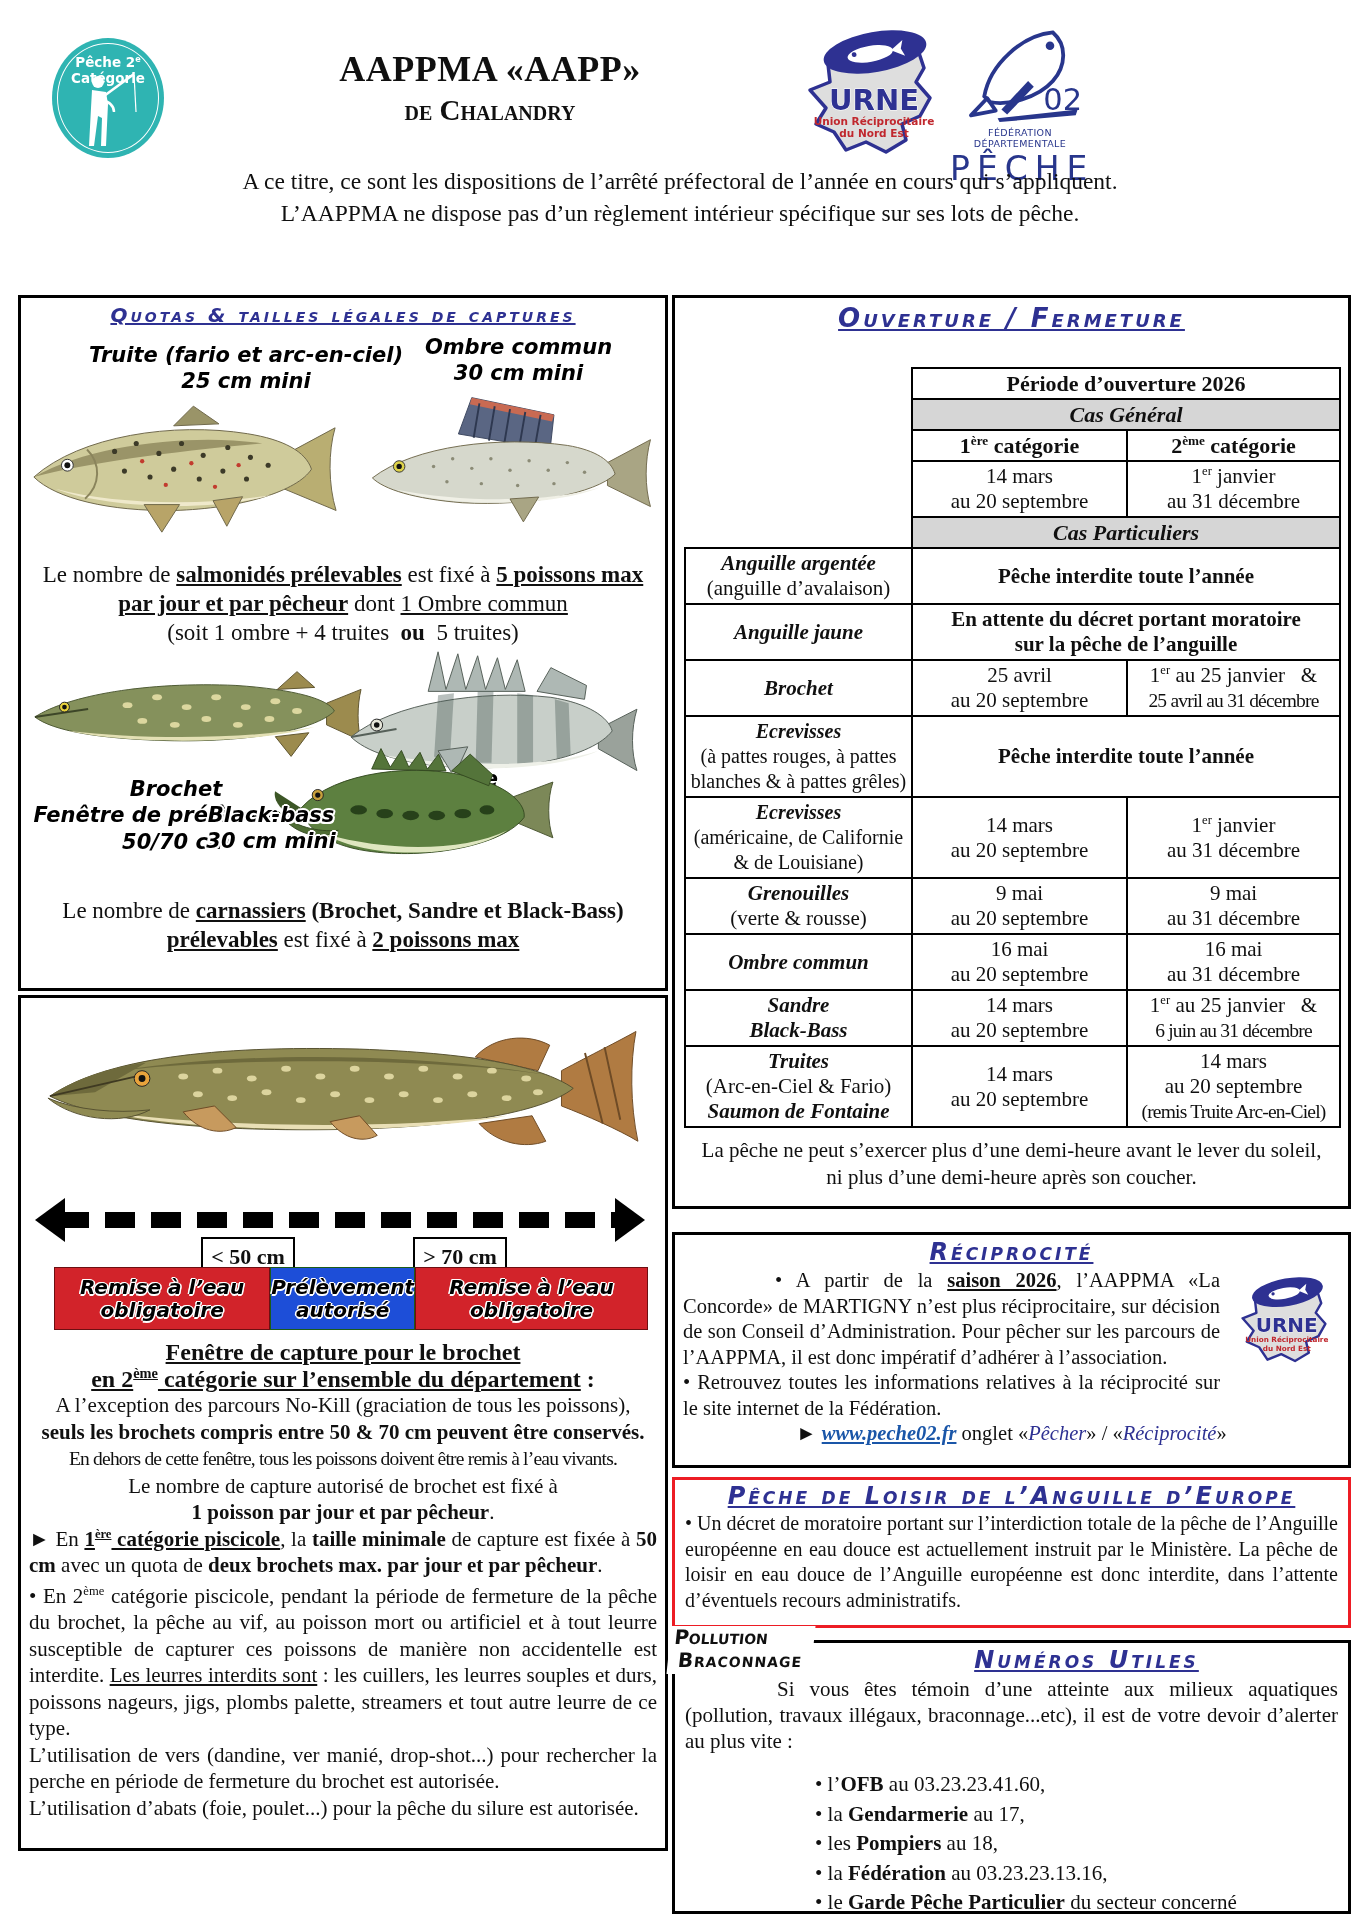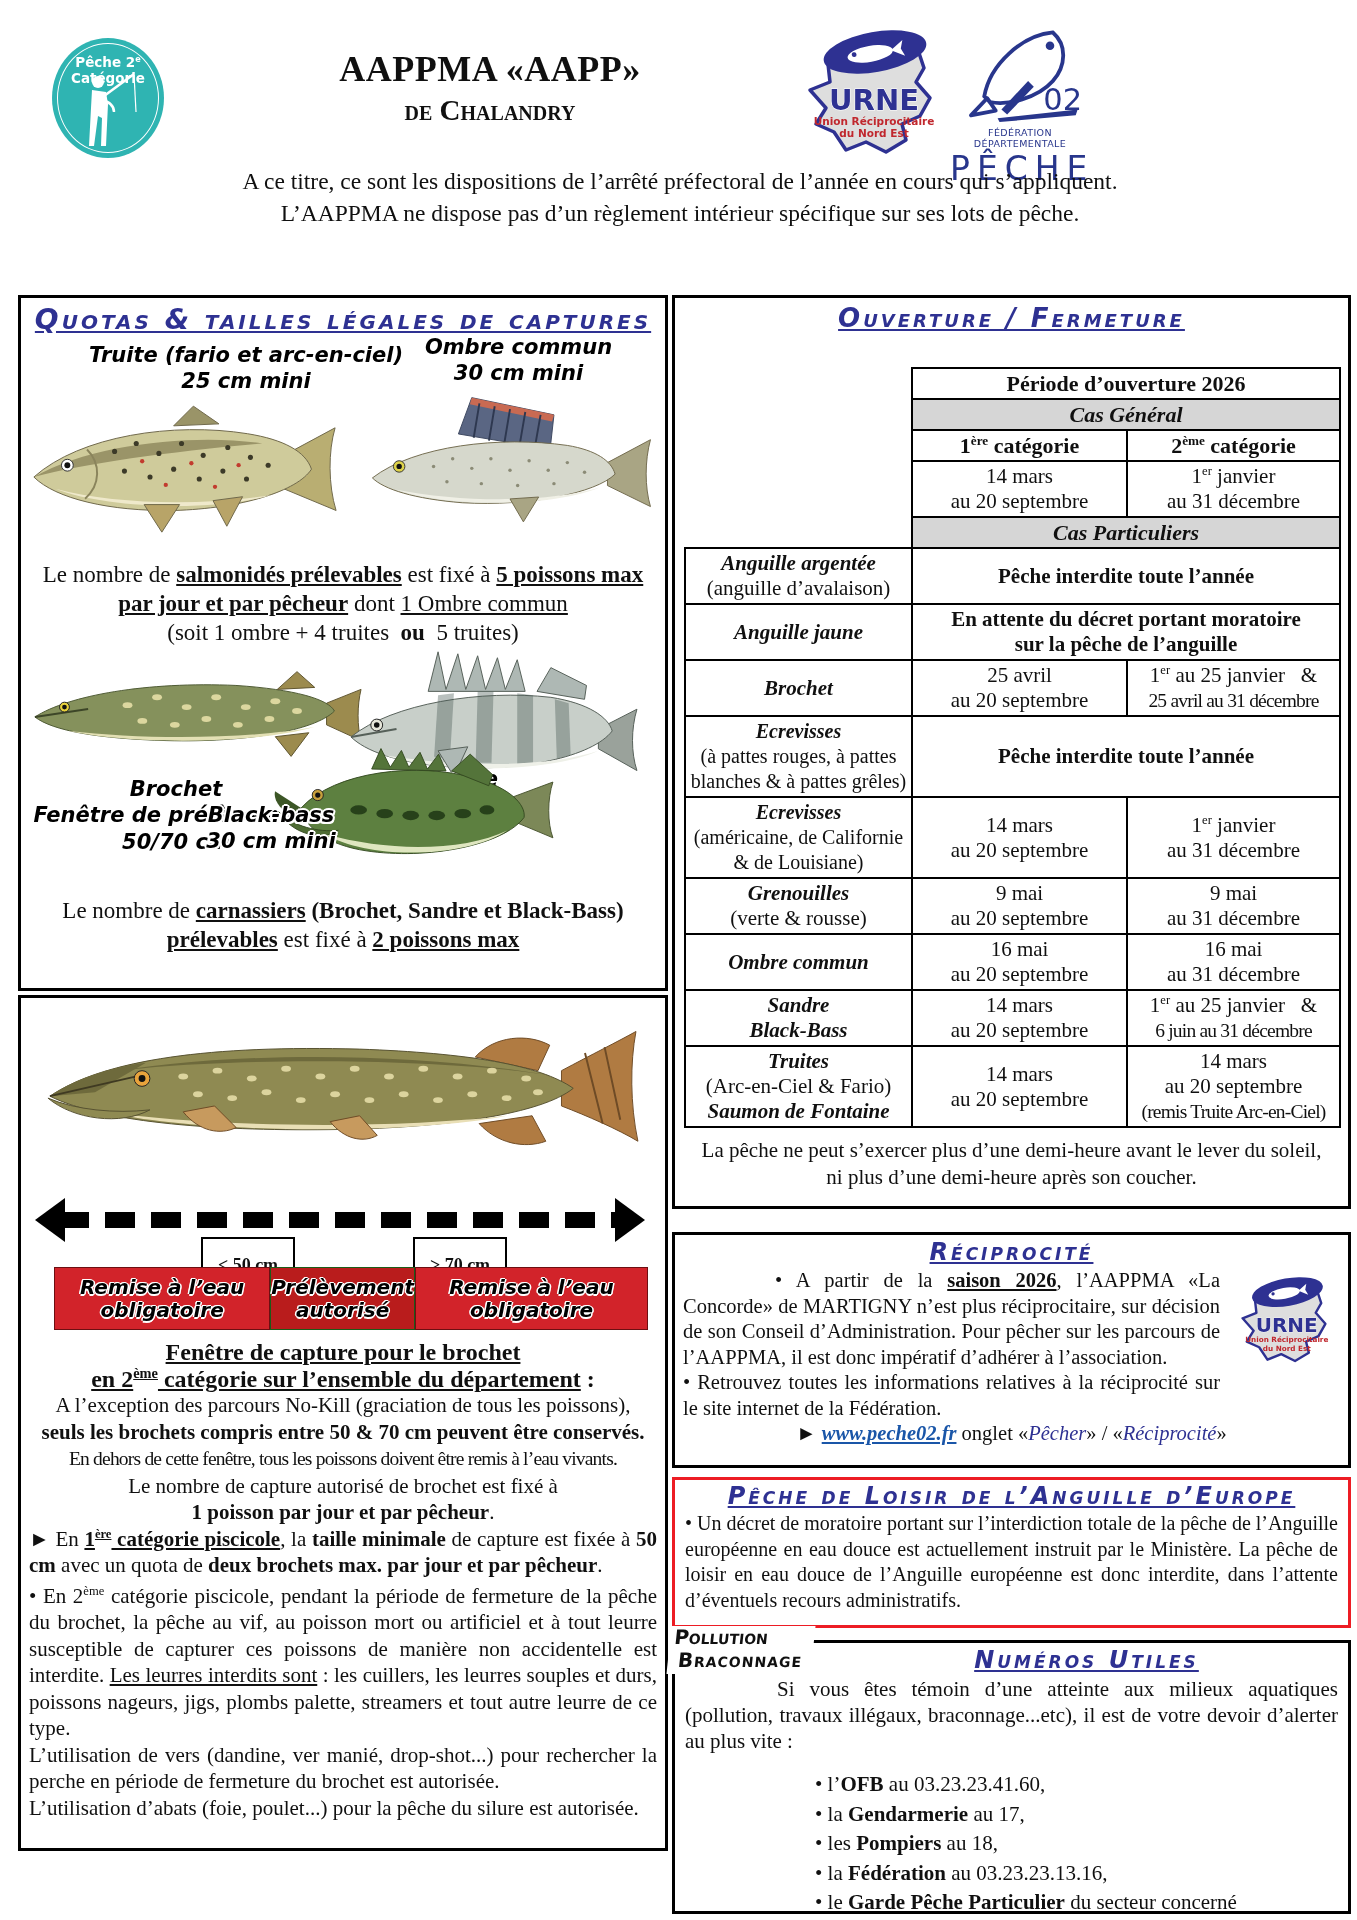--- a/index.html
+++ b/index.html
@@ -48,27 +48,27 @@
   .fish{position:absolute;}
   
   .arrow{position:absolute;left:14px;top:200px;width:610px;height:44px;}
   .arrow .shaft{position:absolute;left:24px;right:24px;top:14px;height:16px;
      background:repeating-linear-gradient(90deg,#000 0 30px,transparent 30px 46px);}
   .arrow .head-l{position:absolute;left:0;top:0;width:0;height:0;
      border-top:22px solid transparent;border-bottom:22px solid transparent;border-right:30px solid #000;}
   .arrow .head-r{position:absolute;right:0;top:0;width:0;height:0;
      border-top:22px solid transparent;border-bottom:22px solid transparent;border-left:30px solid #000;}
   .sizebox{position:absolute;border:2px solid #000;background:#fff;font-weight:bold;
-     font-size:18px;text-align:center;padding:12px 2px;height:28px;line-height:28px;}
+     font-size:22px;text-align:center;padding:4px 2px;height:28px;line-height:28px;}
   .bar{position:absolute;left:33px;top:269px;width:594px;height:63px;display:flex;}
   .bar .seg{display:flex;align-items:center;justify-content:center;text-align:center;
      font-family:"DejaVu Sans",sans-serif;font-weight:bold;font-style:italic;font-size:20px;line-height:1.15;
      color:#000;text-shadow:1.5px 0 0 #fff,-1.5px 0 0 #fff,0 1.5px 0 #fff,0 -1.5px 0 #fff,1px 1px 0 #fff,-1px -1px 0 #fff;}
   .seg-red{background:#d2232a;border:1px solid #6d0f12;}
-  .seg-green{background:#b91c1c;border:1px solid #1c5c18;}
+  .seg-green{background:#1d4ed8;border:1px solid #1c5c18;}
   .win-text{position:absolute;left:8px;right:8px;top:341px;font-size:21px;line-height:26.5px;}
   .wc{text-align:center;}
   .wj{text-align:justify;}
   .win-cap{font-size:24px;text-align:center;}
   
   .ouv-table{border-collapse:collapse;margin:34px 0 0 9px;font-size:21px;line-height:25px;table-layout:fixed;}
   .ouv-table td{border:2px solid #000;text-align:center;padding:2px 2px;vertical-align:middle;}
   .ouv-table td.ghost{border:none;}
   .ouv-table td.gray{background:#d6d6d6;font-weight:bold;font-style:italic;font-size:22px;}
   .ouv-table td.hb{font-weight:bold;font-size:22px;}
@@ -147,21 +147,21 @@
     <div class="fed-line1">FÉDÉRATION DÉPARTEMENTALE</div>
     <div class="fed-line2">PÊCHE</div>
   </div>
 
   <div class="intro">
     <div>A ce titre, ce sont les dispositions de l’arrêté préfectoral de l’année en cours qui s’appliquent.</div>
     <div>L’AAPPMA ne dispose pas d’un règlement intérieur spécifique sur ses lots de pêche.</div>
   </div>
 
   <div class="box" id="quotas-box">
-    <div class="sec-title" style="font-size:28px;margin-top:5px">
+    <div class="sec-title" style="font-size:20px;margin-top:5px">
       <span>Quotas &amp; tailles légales de captures</span>
     </div>
 
     <div class="fishlabel" style="left:30px;top:44px;width:390px">
       <div>Truite (fario et arc-en-ciel)</div>
         <div>25 cm mini</div>
     </div>
     <svg class="fish" style="left:5px;top:96px" width="315" height="168" viewBox="0 0 320 170">
       <path d="M262,62 L314,34 C307,58 307,92 315,118 L262,96 Z" fill="#b9ae72" stroke="#6f684a"></path>
       <path d="M8,84 C55,42 150,28 225,40 C262,46 284,58 290,76 C276,98 220,116 150,118 C85,119 30,106 8,84 Z" fill="#cfcb9b" stroke="#6f684a"></path>

